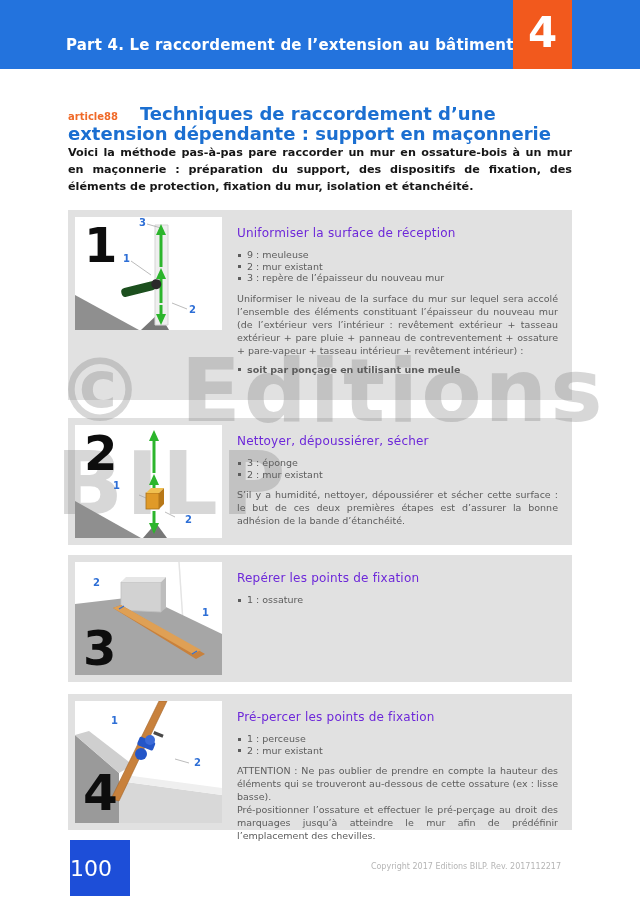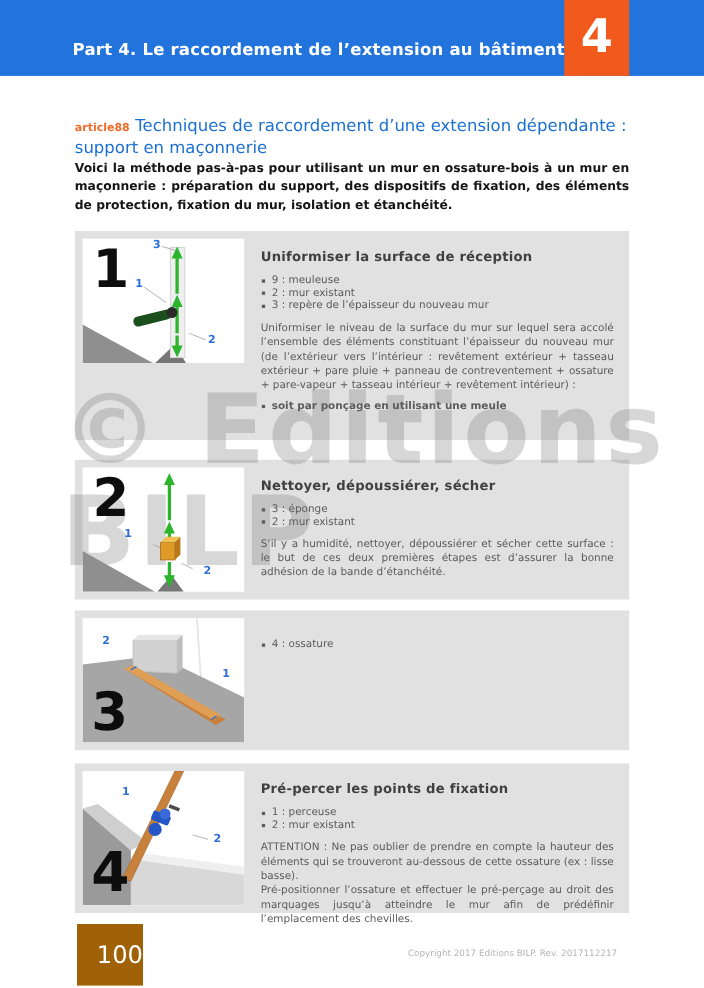--- a/index.html
+++ b/index.html
@@ -8,22 +8,22 @@
   .page { position:relative; width:640px; height:898px; background:#ffffff; overflow:hidden; }
 
   
   .header { position:absolute; left:0; top:0; width:640px; height:69px; background:#2373dd; z-index:2; }
   .header-title { position:absolute; left:66px; top:36px; font-size:15px; font-weight:bold; color:#ffffff; letter-spacing:0.2px; }
   .chapter-box { position:absolute; left:513px; top:0; width:59px; height:69px; background:#f2591d; display:flex; align-items:center; justify-content:center; }
   .chapter-num { color:#ffffff; font-size:42px; font-weight:bold; line-height:1; padding-bottom:4px; }
 
   
   .article-head { position:absolute; left:68px; top:105px; width:504px; line-height:17px; z-index:2; }
-  .article-tag { color:#f06a28; font-size:10px; font-weight:bold; margin-right:5px; }
-  .article-title { color:#1b6fd1; font-size:15px; font-weight:normal; }
+  .article-tag { color:#f06a28; font-size:10px; font-weight:bold; margin-right:22px; }
+  .article-title { color:#1b6fd1; font-size:18px; font-weight:bold; }
   .article-intro { position:absolute; left:68px; top:144px; width:504px; font-size:11.2px; font-weight:bold;
                    color:#161616; line-height:17px; text-align:justify; z-index:2; }
 
   
   .step { position:absolute; left:68px; width:504px; background:#e1e1e1; }
   #step1 { top:210px; height:190px; }
   #step2 { top:418px; height:127px; }
   #step3 { top:555px; height:127px; }
   #step4 { top:694px; height:136px; }
 
@@ -35,37 +35,37 @@
   #fig1 .big-num, #fig2 .big-num { left:9px; top:4px; }
   #fig3 .big-num { left:8px; bottom:3px; }
   #fig4 .big-num { left:8px; bottom:5px; font-size:50px; }
   .lbl { position:absolute; font-size:10px; font-weight:bold; color:#2e6fd6; z-index:2; }
   #fig1 .lbl-a { left:48px; top:36px; } #fig1 .lbl-b { left:114px; top:87px; } #fig1 .lbl-c { left:64px; top:0px; }
   #fig2 .lbl-a { left:38px; top:55px; } #fig2 .lbl-b { left:110px; top:89px; }
   #fig3 .lbl-a { left:127px; top:45px; } #fig3 .lbl-b { left:18px; top:15px; }
   #fig4 .lbl-a { left:36px; top:14px; } #fig4 .lbl-b { left:119px; top:56px; }
 
   .step-text { position:absolute; left:169px; top:0; right:14px; z-index:2; padding-top:16px; }
-  .step-title { font-size:12px; font-weight:bold; color:#404040; letter-spacing:0.2px; }
+  .step-title { font-size:12px; font-weight:normal; color:#6d28d9; letter-spacing:0.2px; }
   .legend { list-style:none; margin-top:9px; }
   .legend li, .options li { position:relative; padding-left:10px; font-size:9.5px; color:#5c5c5c; }
   .legend li { line-height:11.5px; }
   .legend li::before, .options li::before { content:""; position:absolute; left:1px; top:4.5px; width:3px; height:3px; background:#5c5c5c; }
   .step-par { margin-top:8px; font-size:9.5px; color:#5c5c5c; line-height:13px; text-align:justify; }
   .step-par + .step-par { margin-top:0; }
   .options { list-style:none; margin-top:7px;font-weight:bold; }
   .options li { line-height:11px; }
 
   
   .watermark { position:absolute; left:56px; top:344px; font-weight:bold; font-size:88px; line-height:93px;
                color:rgba(122,122,122,0.30); letter-spacing:3px; pointer-events:none; white-space:nowrap; }
 
   
-  .page-num-box { position:absolute; left:70px; top:840px; width:60px; height:56px; background:#a16207;
-                  display:flex; align-items:center; justify-content:flex-end; z-index:2; }
+  .page-num-box { position:absolute; left:70px; top:840px; width:60px; height:56px; background:#1d4ed8;
+                  display:flex; align-items:center; justify-content:flex-start; z-index:2; }
   .page-num { color:#ffffff; font-size:22px; }
   .copyright { position:absolute; right:79px; top:862px; font-size:8px; color:#b5b5b5; z-index:2; }
 
   .cl { stroke:#a9a9a9; stroke-width:0.8; }
   .bl { stroke:#2e6fd6; stroke-width:1.2; }
   .ga { fill:#2cb52c; }
   .gl { stroke:#2cb52c; stroke-width:3; }
 </style>
 </head>
 <body>
@@ -75,21 +75,21 @@
   <div class="header">
     <div class="header-title">Part 4. Le raccordement de l’extension au bâtiment</div>
     <div class="chapter-box">
       <div class="chapter-num">4</div>
     </div>
   </div>
 
   <div class="article-head">
     <span class="article-tag">article88</span><span class="article-title">Techniques de raccordement d’une extension dépendante : support en maçonnerie</span>
   </div>
-  <p class="article-intro">Voici la méthode pas-à-pas pour utilisant un mur en ossature-bois à un mur en maçonnerie : préparation du support, des dispositifs de fixation, des éléments de protection, fixation du mur, isolation et étanchéité.</p>
+  <p class="article-intro">Voici la méthode pas-à-pas pare raccorder un mur en ossature-bois à un mur en maçonnerie : préparation du support, des dispositifs de fixation, des éléments de protection, fixation du mur, isolation et étanchéité.</p>
 
   <section class="step" id="step1">
     <div class="fig" id="fig1">
       <div class="fig-bg"></div>
       <svg viewBox="0 0 147 113">
         <polygon points="0,78 64,113 0,113" fill="#8f8f8f"></polygon>
         <polygon points="66,113 94,113 84,96" fill="#777777"></polygon>
         <polygon points="80,8 93,8 93,108 80,108" fill="#efefef" stroke="#d5d5d5" stroke-width="1"></polygon>
         <line class="cl" x1="56" y1="44" x2="76" y2="58"></line>
         <line class="cl" x1="112" y1="92" x2="97" y2="86"></line>
@@ -168,22 +168,23 @@
         <polygon points="38,46 46,43 130,92 121,97" fill="#c8813c"></polygon>
         <polygon points="38,46 46,43 126,88 118,92" fill="#dfa055"></polygon>
         <line class="bl" x1="44" y1="47" x2="49" y2="44"></line>
         <line class="bl" x1="117" y1="92" x2="122" y2="89"></line>
       </svg>
       <span class="big-num">3</span>
       <span class="lbl lbl-a">1</span>
       <span class="lbl lbl-b">2</span>
     </div>
     <div class="step-text">
-      <ul class="legend">
-        <li>4 : ossature</li>
+      <h3 class="step-title">Repérer les points de fixation</h3>
+      <ul class="legend">
+        <li>1 : ossature</li>
       </ul>
     </div>
   </section>
 
   <section class="step" id="step4">
     <div class="fig" id="fig4">
       <div class="fig-bg"></div>
       <svg viewBox="0 0 147 122">
         <polygon points="0,34 44,72 44,122 0,122" fill="#9a9a9a"></polygon>
         <polygon points="0,34 44,72 58,64 14,30" fill="#cfcfcf"></polygon>

